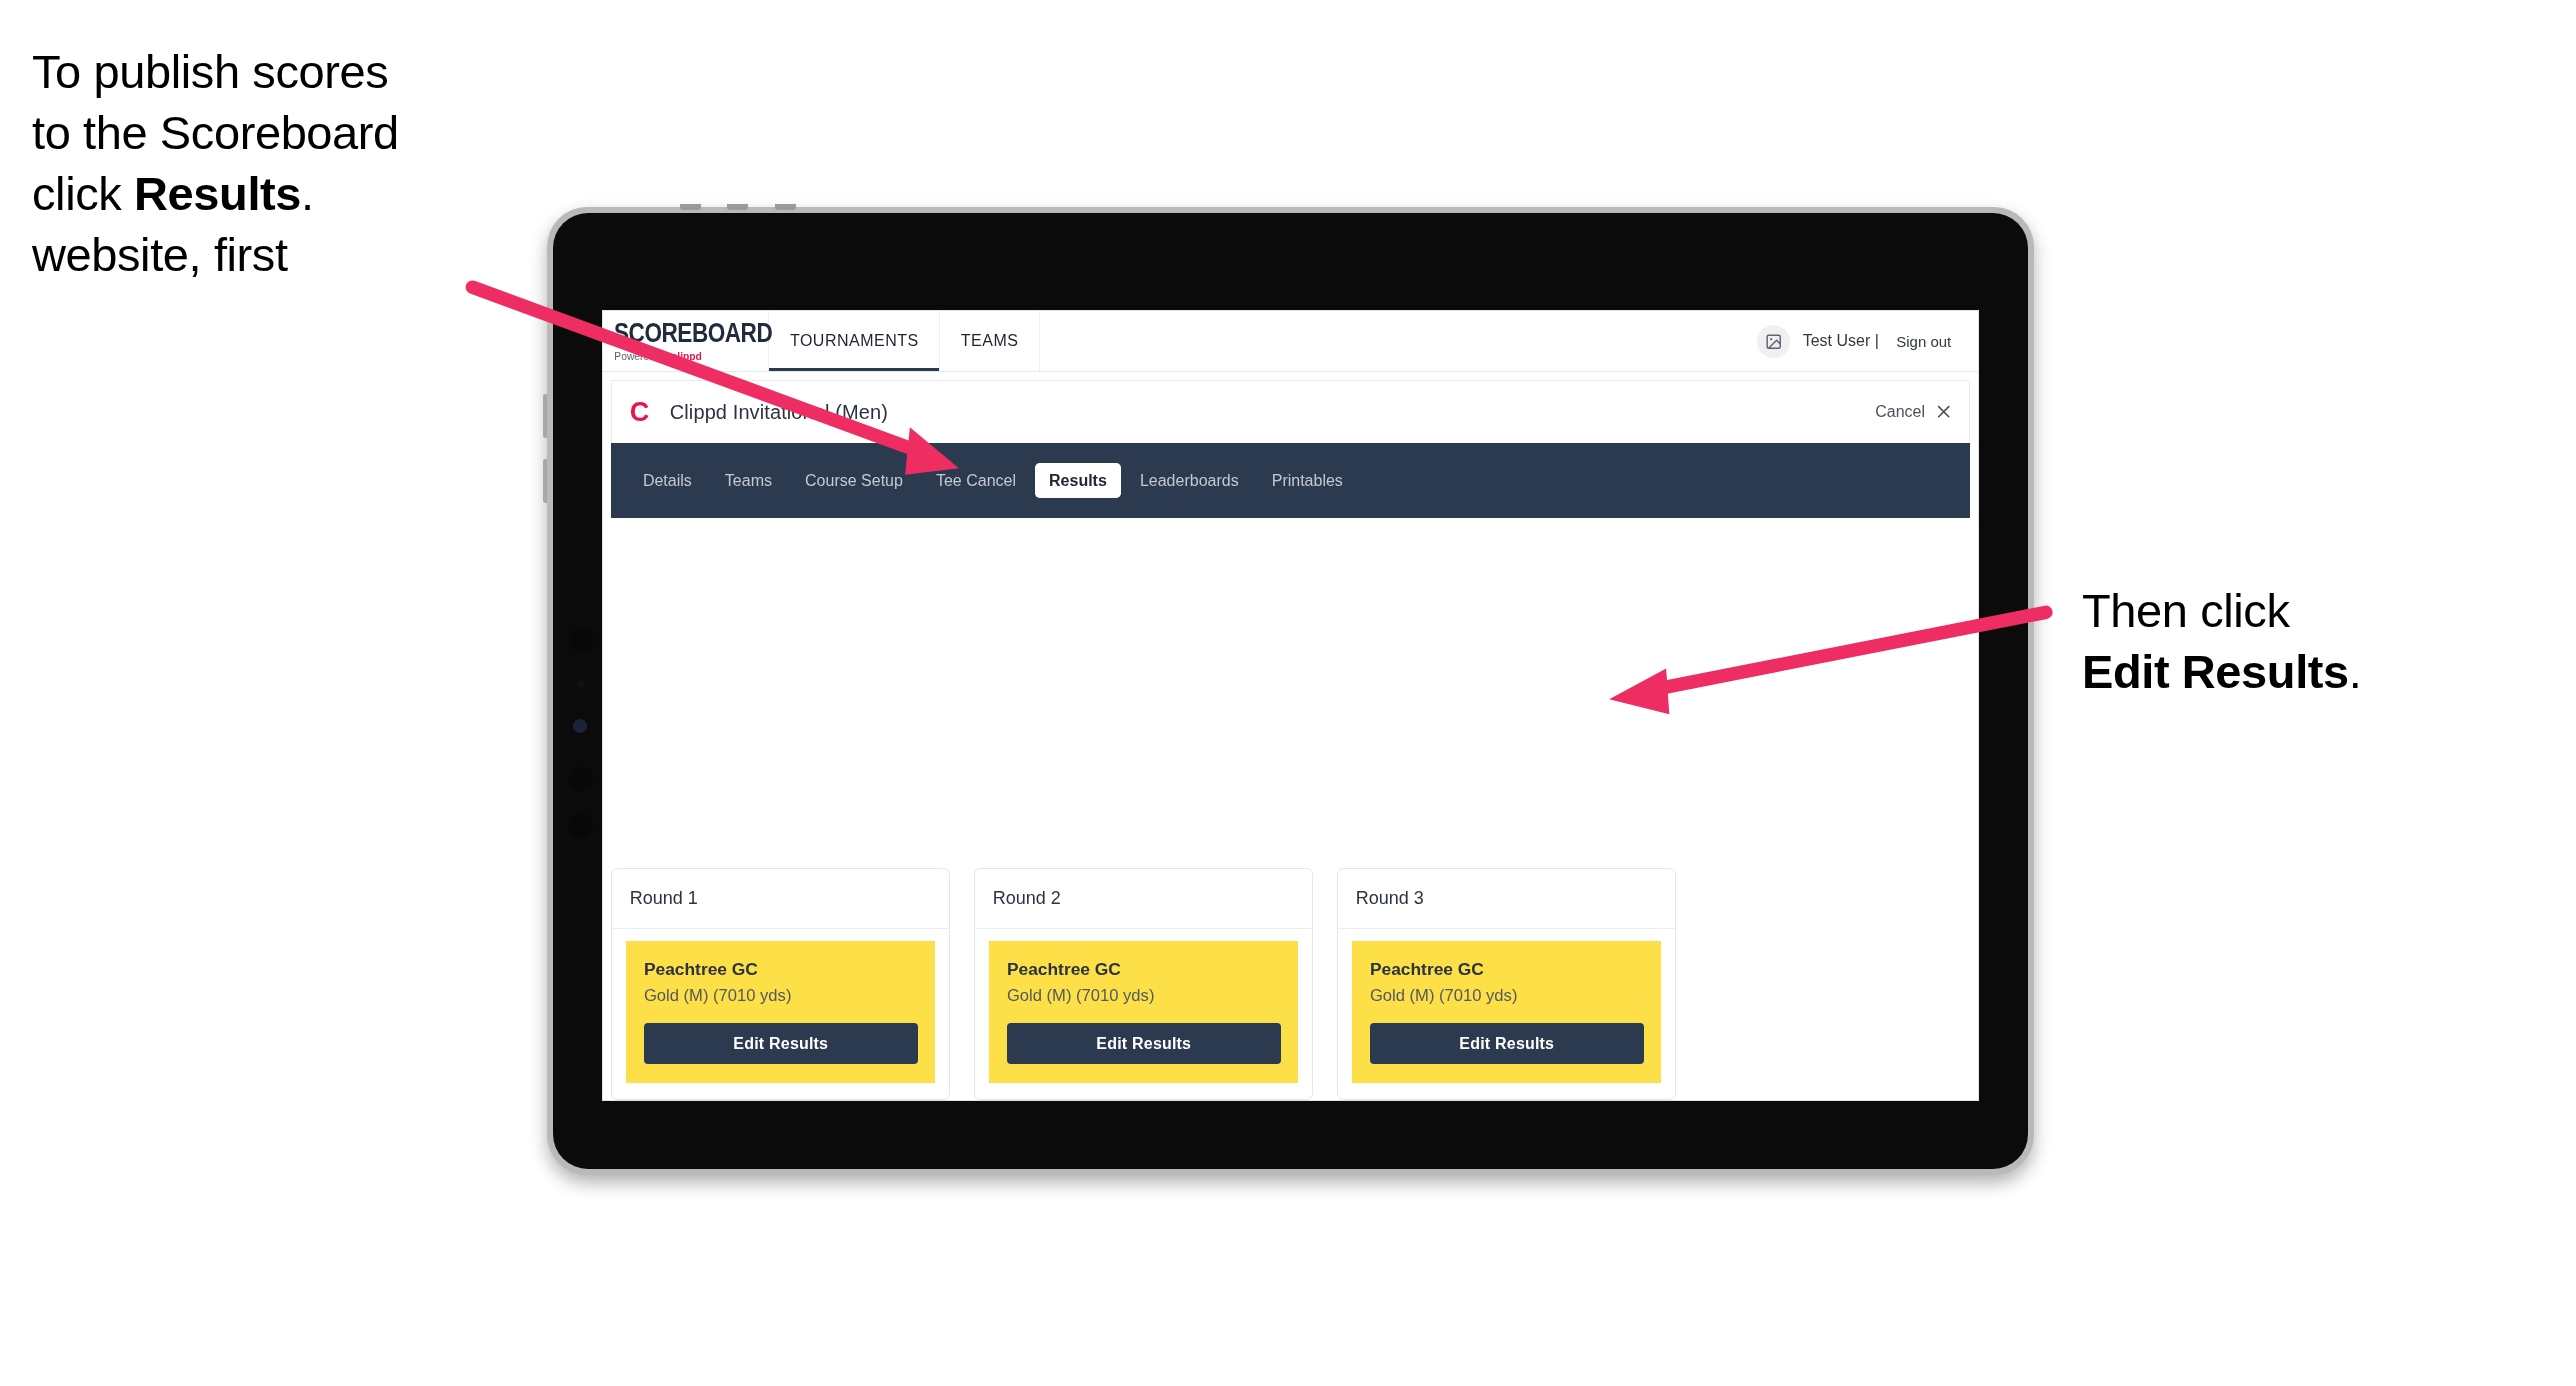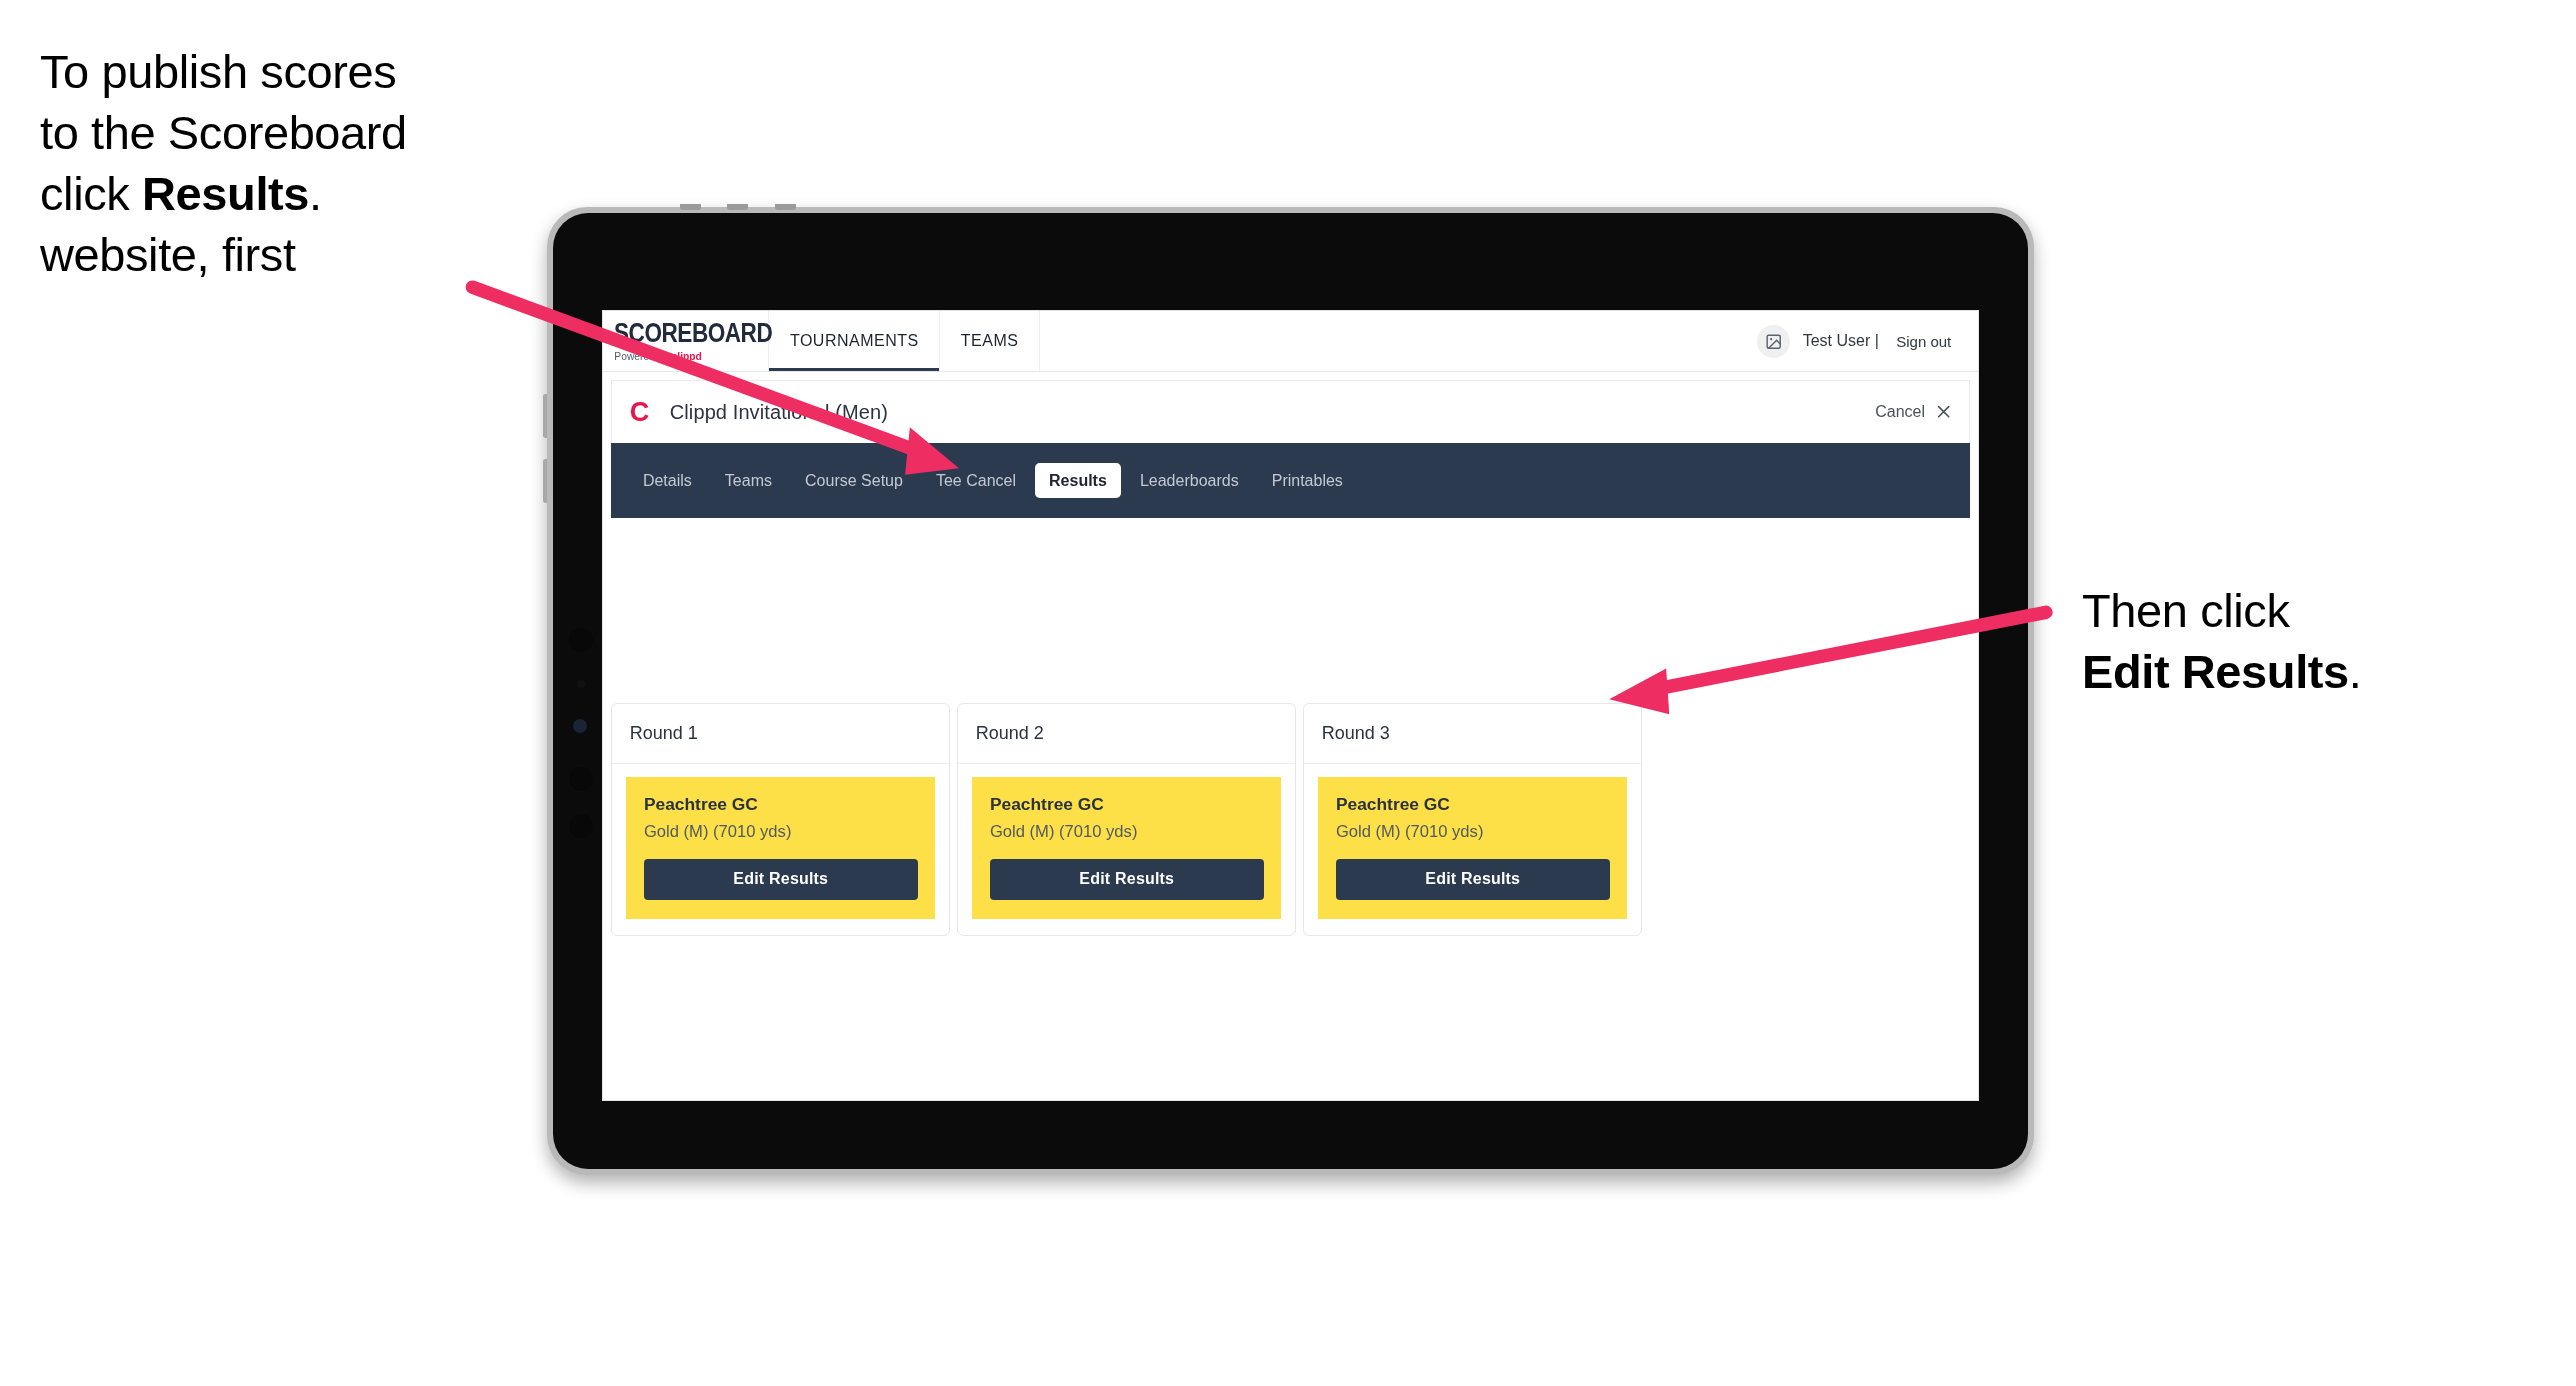--- a/index.html
+++ b/index.html
@@ -18,21 +18,21 @@
 
   
   .annotation {
     position: absolute;
     color: #000000;
     font-family: "Liberation Sans", sans-serif;
     line-height: 1.30;
     letter-spacing: -0.4px;
   }
   #annotation-left {
-    left: 40px;
+    left: 32px;
     top: 41px;
     width: 522px;
     font-size: 47px;
   }
   #annotation-right {
     left: 2082px;
     top: 580px;
     width: 443px;
     font-size: 47px;
   }
@@ -254,22 +254,22 @@
     font-weight: 600;
   }
 
   
   #content-area {
     flex: 1 1 auto;
     background: #ffffff;
     padding: 20.6px 8px 0 8px;
     box-sizing: border-box;
     display: flex;
-    gap: 7px;
-    align-items: center;
+    gap: 24px;
+    align-items: flex-end;
   }
   .round-card {
     width: 339px;
     background: #ffffff;
     border: 0.8px solid #e6e6e6;
     border-radius: 6.3px;
     box-sizing: border-box;
     overflow: hidden;
     flex: 0 0 auto;
   }

